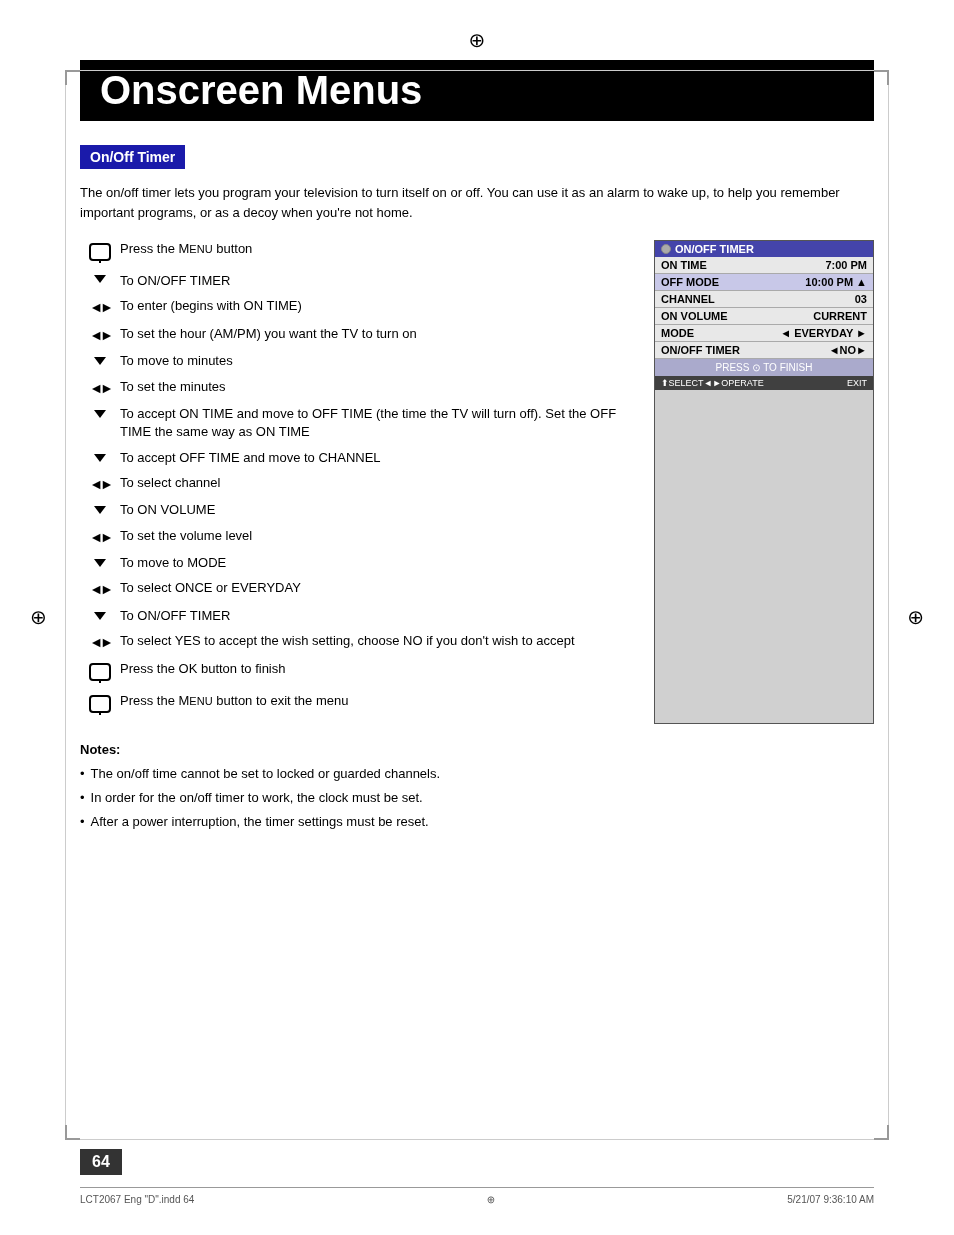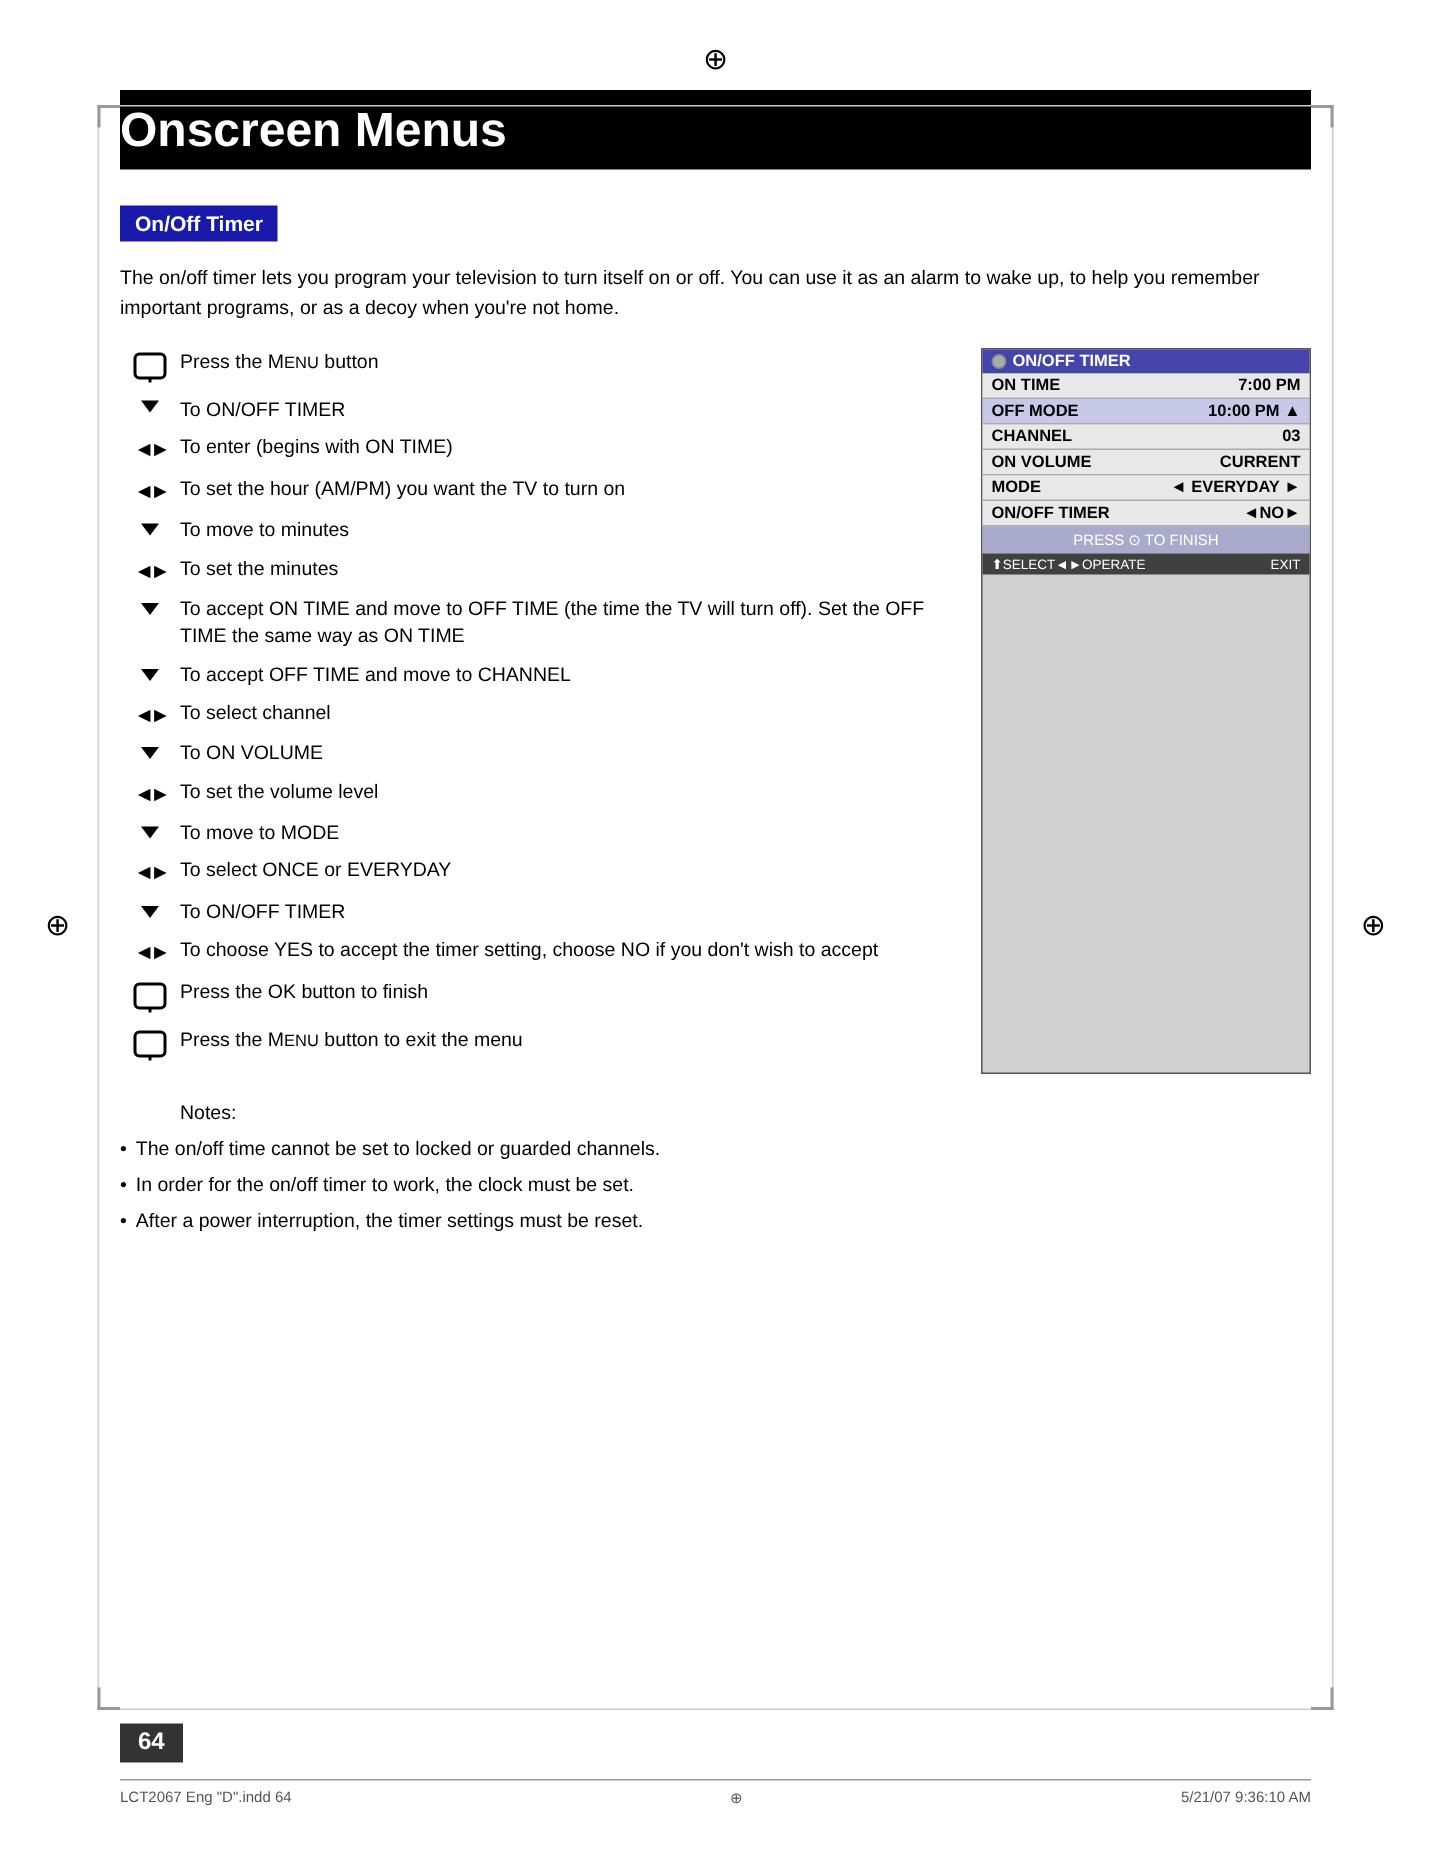--- a/index.html
+++ b/index.html
@@ -55,23 +55,23 @@
       font-size: 10px;
       color: #555;
       border-top: 1px solid #999;
       padding-top: 6px;
     }
 
     
     .page-title {
       background: #000;
       color: #fff;
-      font-size: 32px;
-      font-weight: bold;
-      padding: 8px 0;
+      font-size: 40px;
+      font-weight: bold;
+      padding: 8px 20px;
       margin-bottom: 24px;
       margin-top: 20px;
       display: inline-block;
       width: 100%;
     }
 
     
     .section-header {
       background: #1a1aaa;
       color: #fff;
@@ -190,23 +190,22 @@
       justify-content: space-between;
     }
 
     
     .notes-section {
       margin-top: 18px;
       font-size: 13px;
     }
 
     .notes-title {
-      font-weight: normal;
+      font-weight: bold;
       margin-bottom: 8px;
-      margin-left: 40px;
     }
 
     .note-item {
       display: flex;
       gap: 6px;
       margin-bottom: 6px;
       line-height: 1.4;
     }
 
     .note-bullet {
@@ -376,21 +375,21 @@
         <div class="step-icon">
           <div style="width:0;height:0;border-left:6px solid transparent;border-right:6px solid transparent;border-top:8px solid #000;margin-top:4px;"></div>
         </div>
         <div class="step-text">To ON/OFF TIMER</div>
       </div>
 
       <div class="step-row">
         <div class="step-icon">
           <span style="font-size:14px; font-weight:bold; letter-spacing:-3px;">◄►</span>
         </div>
-        <div class="step-text">To choose YES to accept the timer setting, choose NO if you don't wish to accept</div>
+        <div class="step-text">To select YES to accept the wish setting, choose NO if you don't wish to accept</div>
       </div>
 
       <div class="step-row">
         <div class="step-icon">
           <svg width="26" height="24" viewBox="0 0 26 24">
             <rect x="3" y="3" width="20" height="16" rx="3" ry="3" fill="none" stroke="#000" stroke-width="2"></rect>
             <line x1="13" y1="19" x2="13" y2="22" stroke="#000" stroke-width="2"></line>
           </svg>
         </div>
         <div class="step-text">Press the OK button to finish</div>

